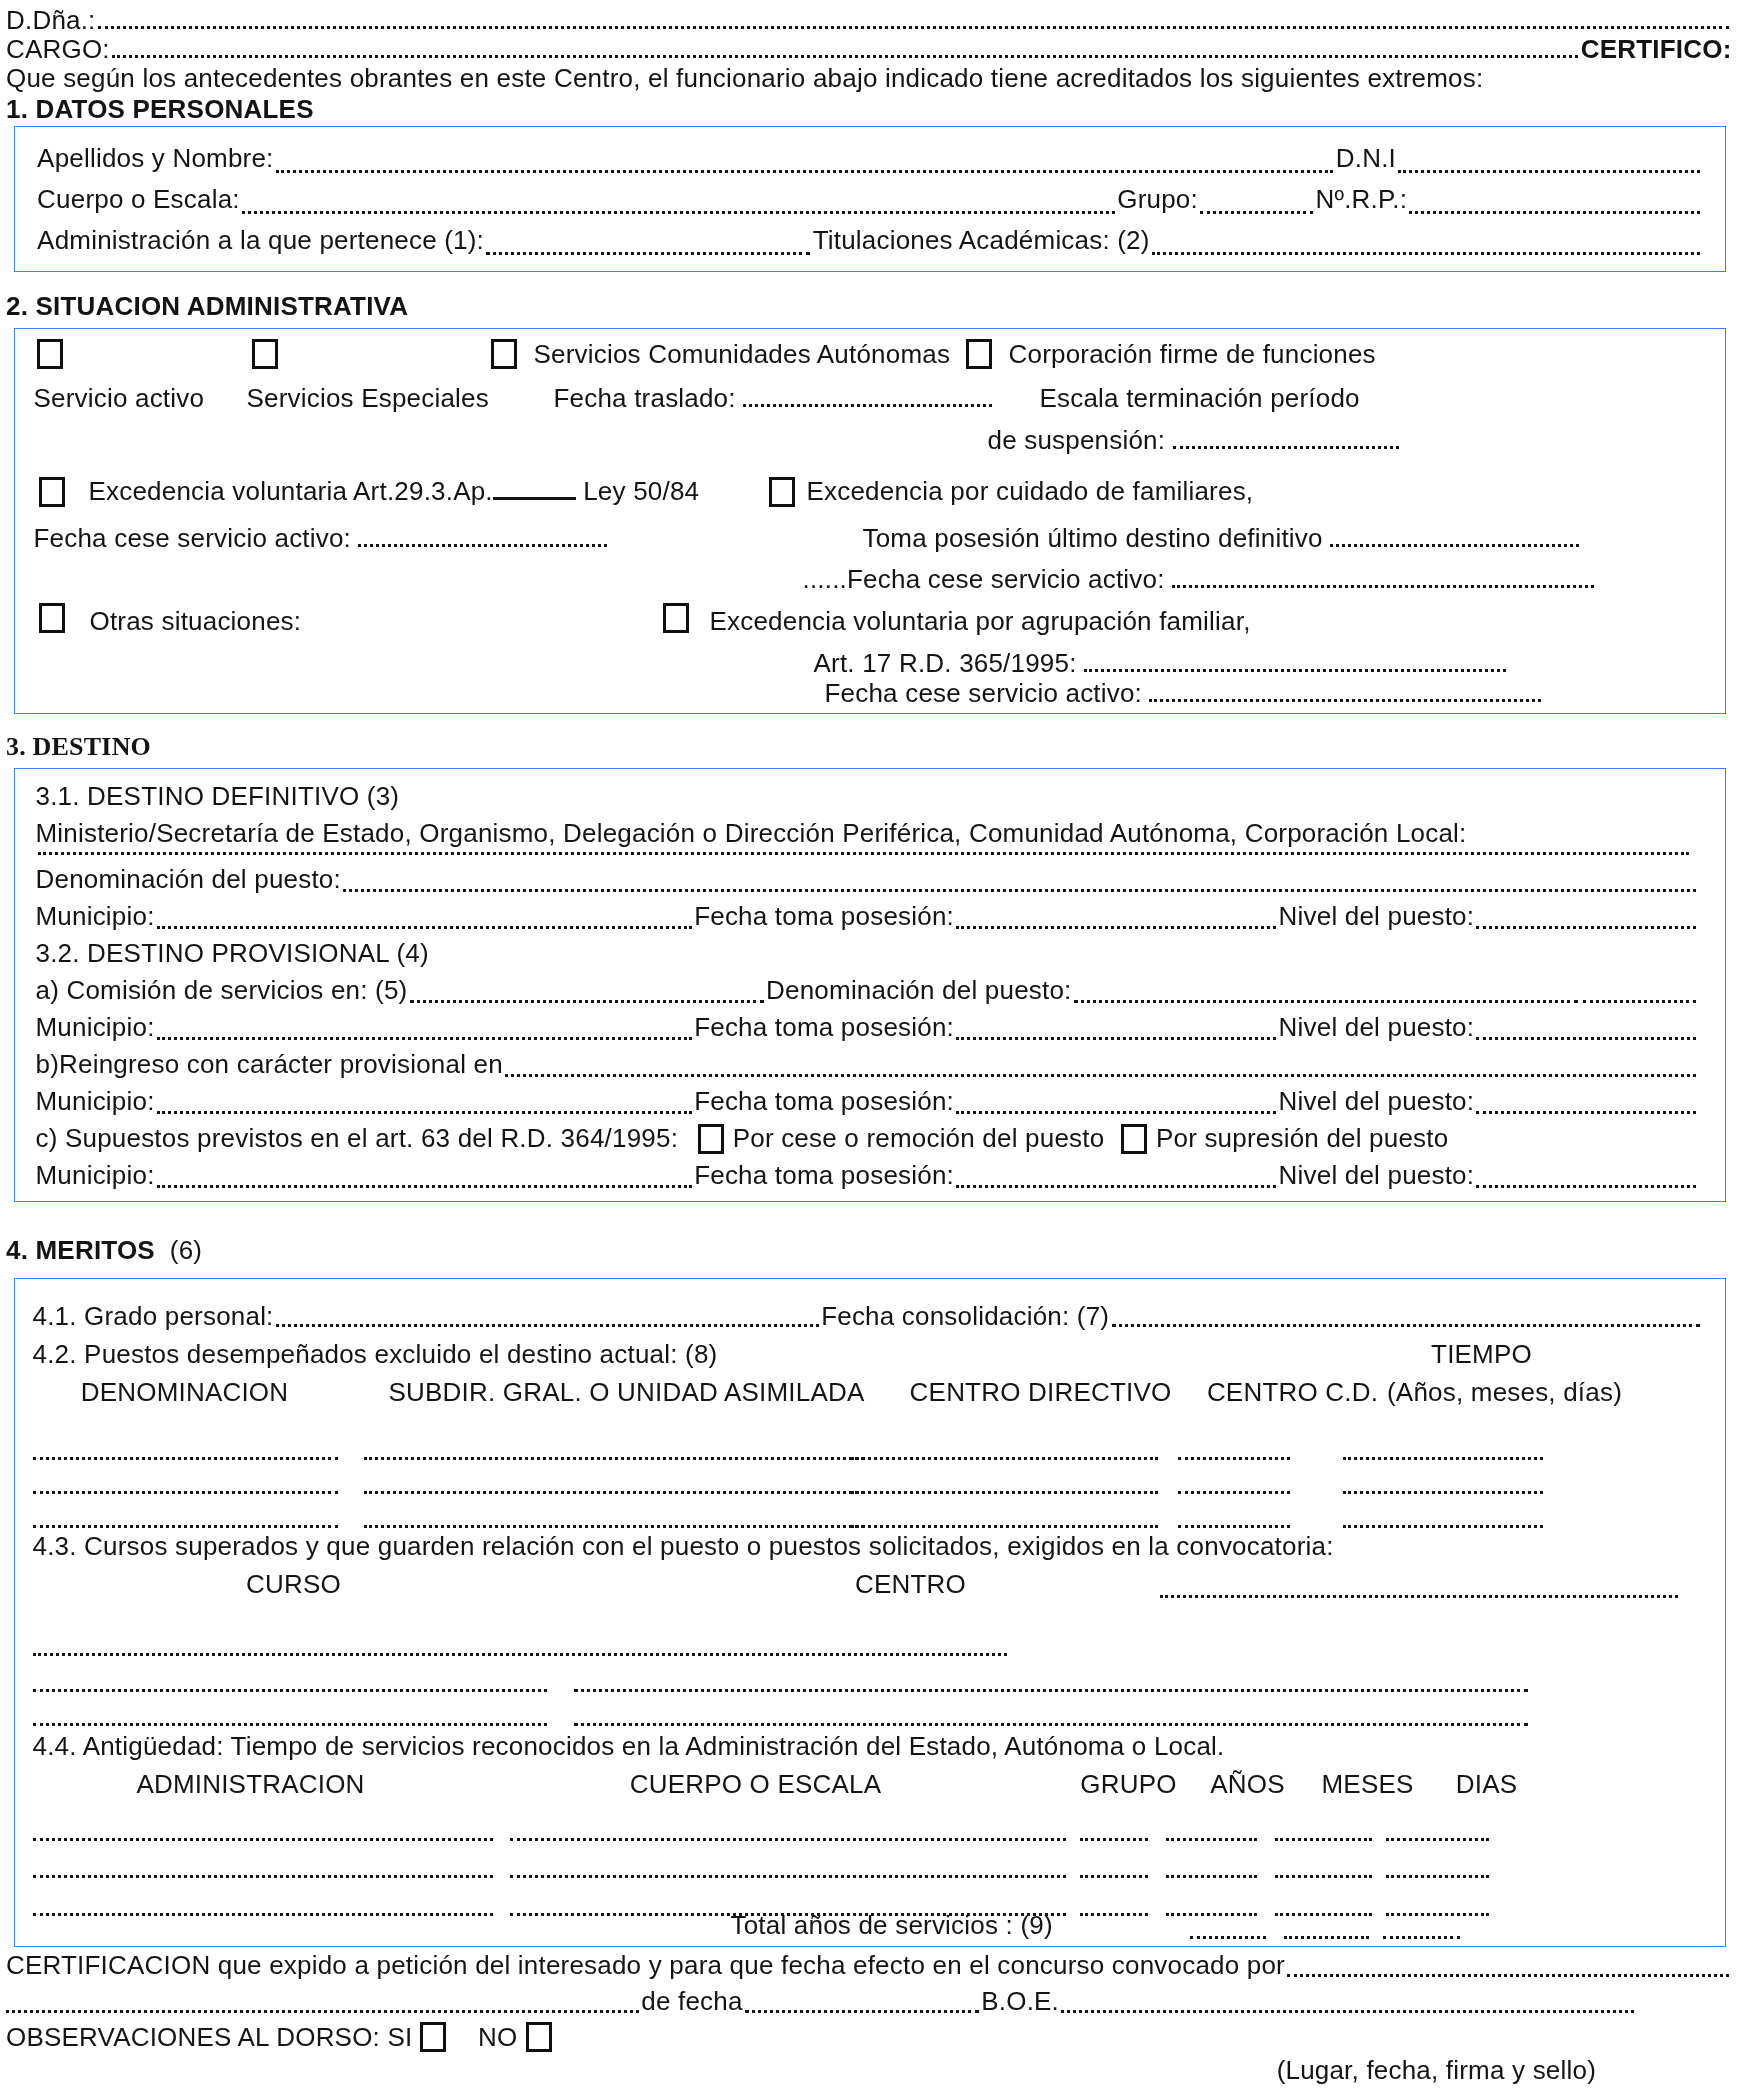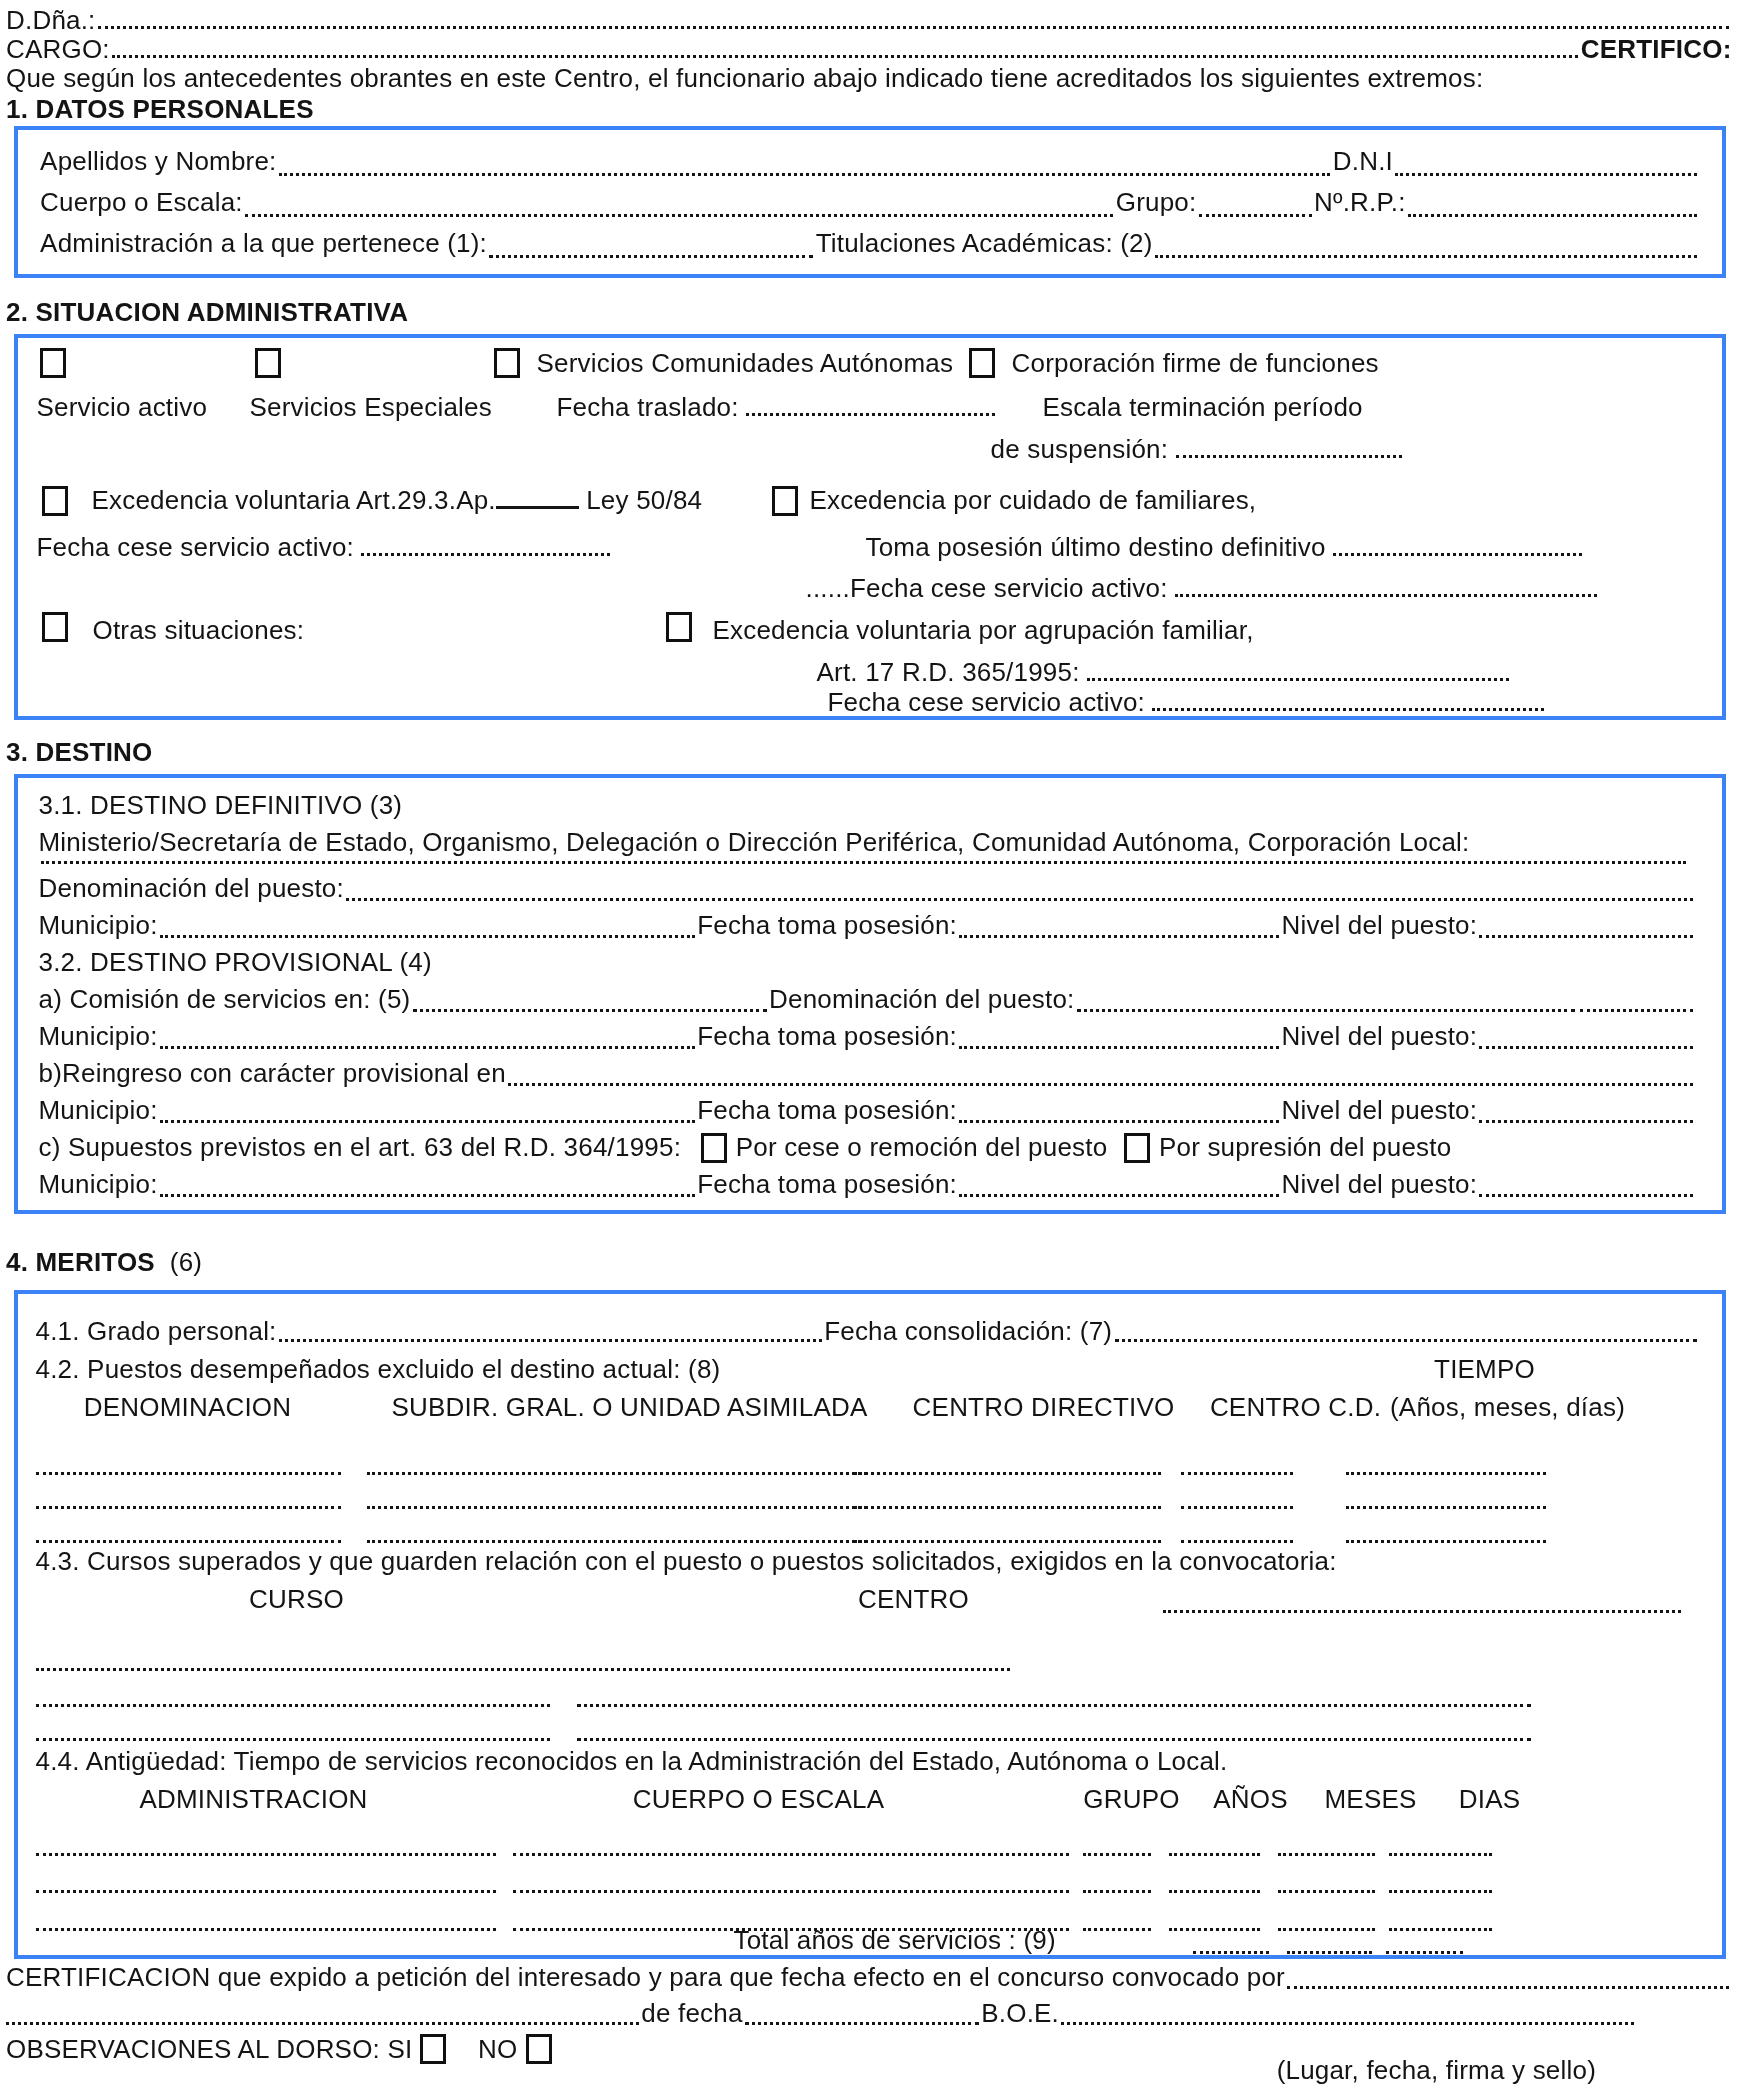--- a/index.html
+++ b/index.html
@@ -14,27 +14,27 @@
     color:#141414;
     background:#ffffff;
     overflow:hidden;
   }
   .row { display:flex; align-items:flex-end; white-space:nowrap; line-height:29px; }
   .bold { font-weight:bold; }
   .dots { flex:1 1 auto; min-width:13.6px; border-bottom:3px dotted #151515; margin:0 2.3px 6px 2.3px; }
   .dotw { flex:0 0 auto; border-bottom:3px dotted #151515; margin:0 2.3px 6px 2.3px; }
   .dotrun { display:inline-block; border-bottom:3px dotted #151515; height:21px; }
   .blank { display:inline-block; width:83px; border-bottom:3px solid #151515; height:21px; }
-  .formbox { border:4px solid #3b82f6; margin:0 5.3px 0 7.5px; box-sizing:border-box; position:relative; }
+  .formbox { border:1px solid #3b82f6; margin:0 5.3px 0 7.5px; box-sizing:border-box; position:relative; }
   .box1 { padding:10.6px 22.6px 10.6px 22.6px; }
   .box1 .row { line-height:41px; }
   .sect-title { line-height:33px; white-space:nowrap; }
   .st1 { margin-top:0; }
   .st2 { margin-top:18px; margin-bottom:4.5px; }
-  .st3 { margin-top:16.6px; margin-bottom:4.5px; }
+  .st3 { margin-top:16.6px; margin-bottom:4.5px;font-family:Liberation Serif, serif; }
   .st4 { margin-top:32px; margin-bottom:10.6px; }
   .box2 { height:386px; }
   .box2 .abs { line-height:33px; }
   .abs { position:absolute; white-space:nowrap; }
   .cb { display:inline-block; width:26px; height:30px; border:3.8px solid #101010; box-sizing:border-box; background:transparent; }
   .row .cb { align-self:flex-end; margin-bottom:3px; }
   .box3 { padding:9px 27px 7.5px 21px; }
   .box3 .row { line-height:37px; }
   .box4 { height:669px; }
   .box4 .absrow { position:absolute; left:18px; right:22.6px; display:flex; align-items:flex-end; white-space:nowrap; line-height:33px; }

